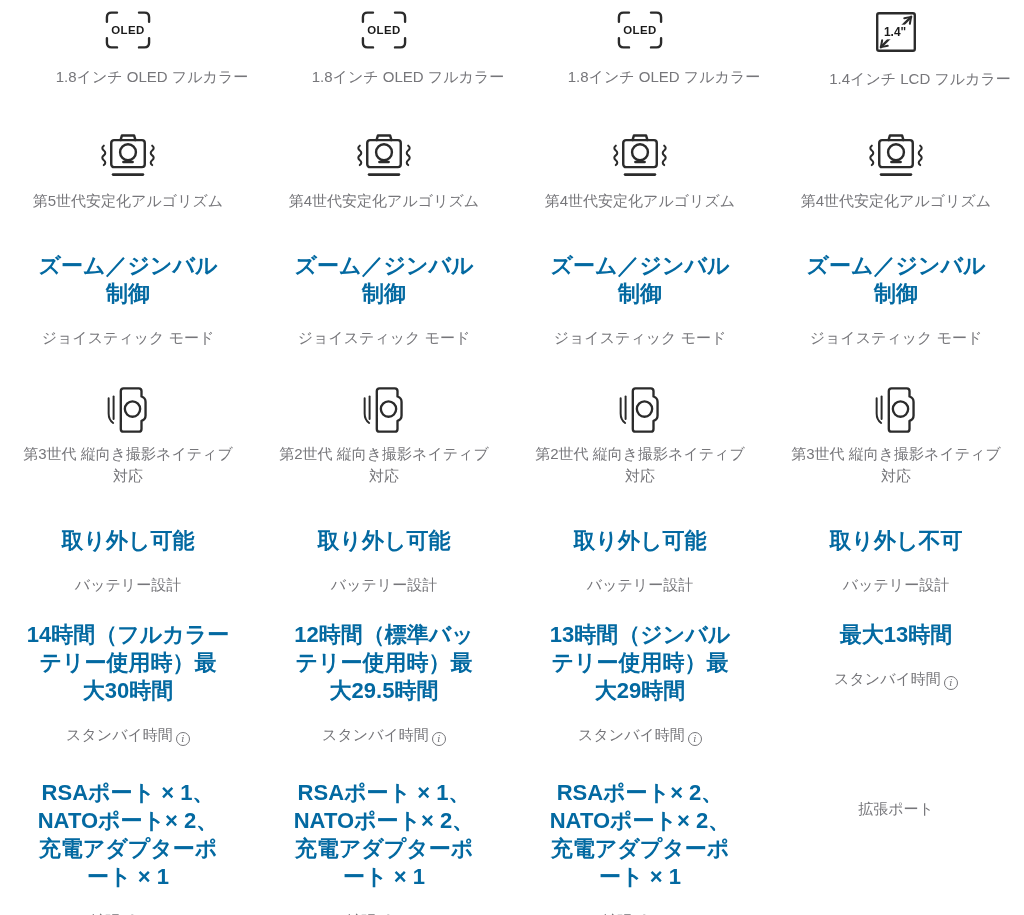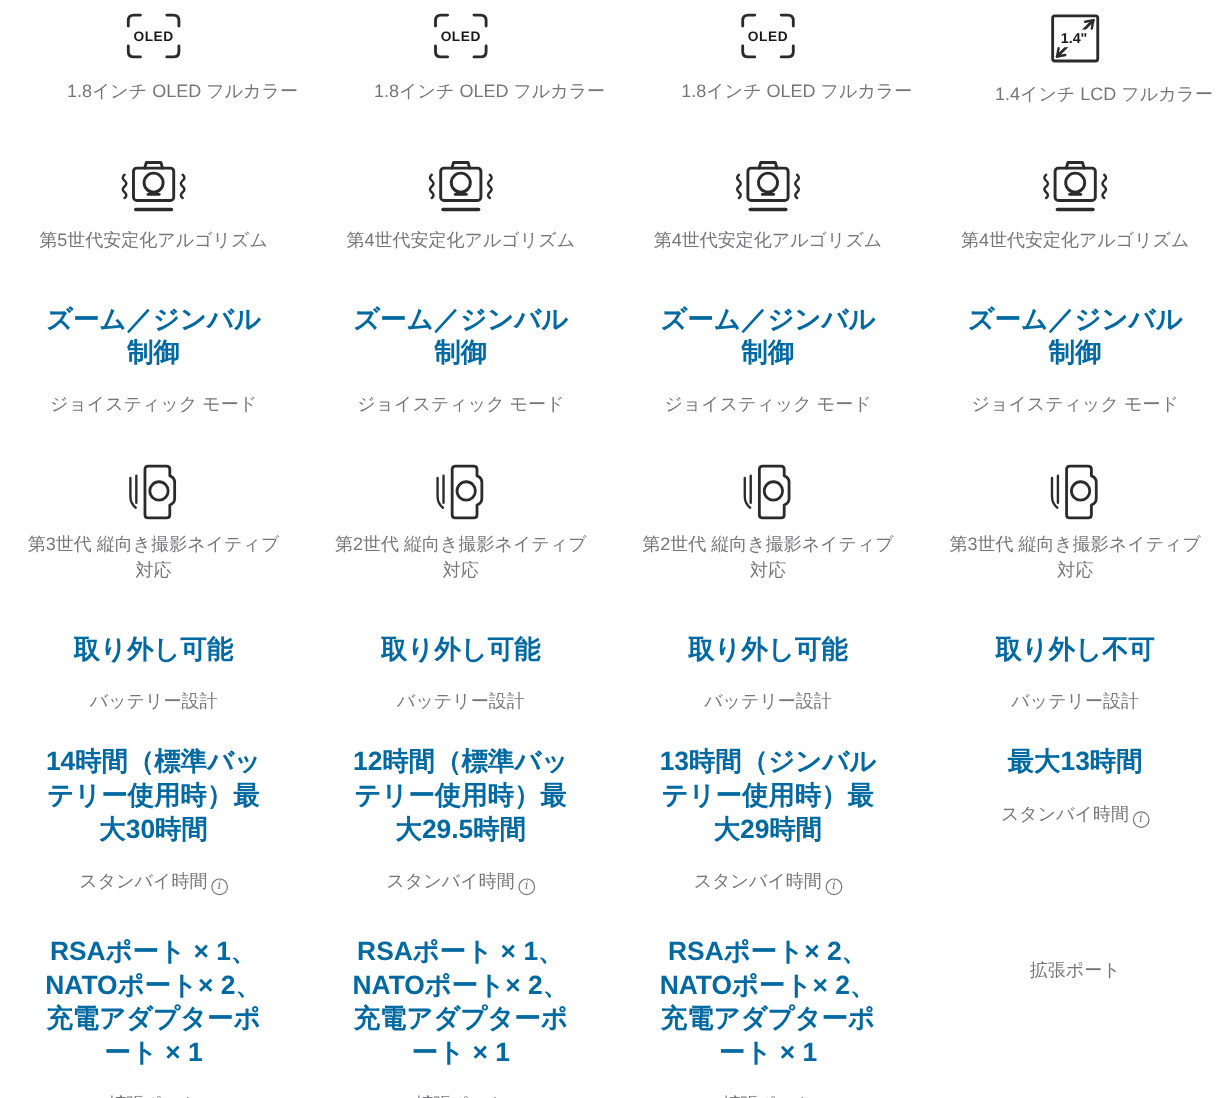--- a/index.html
+++ b/index.html
@@ -200,21 +200,21 @@
   <div class="cell r5">
     <div class="value">取り外し可能</div>
     <div class="caption value-caption">バッテリー設計</div>
   </div>
   <div class="cell r5">
     <div class="value">取り外し不可</div>
     <div class="caption value-caption">バッテリー設計</div>
   </div>
 
   <div class="cell r6">
-    <div class="value">14時間（標準バッ
+    <div class="value">14時間（フルカラー
 テリー使用時）最
 大30時間</div>
     <div class="caption value-caption"><span>スタンバイ時間</span><span class="info-icon">i</span></div>
   </div>
   <div class="cell r6">
     <div class="value">12時間（標準バッ
 テリー使用時）最
 大29.5時間</div>
     <div class="caption value-caption"><span>スタンバイ時間</span><span class="info-icon">i</span></div>
   </div>

